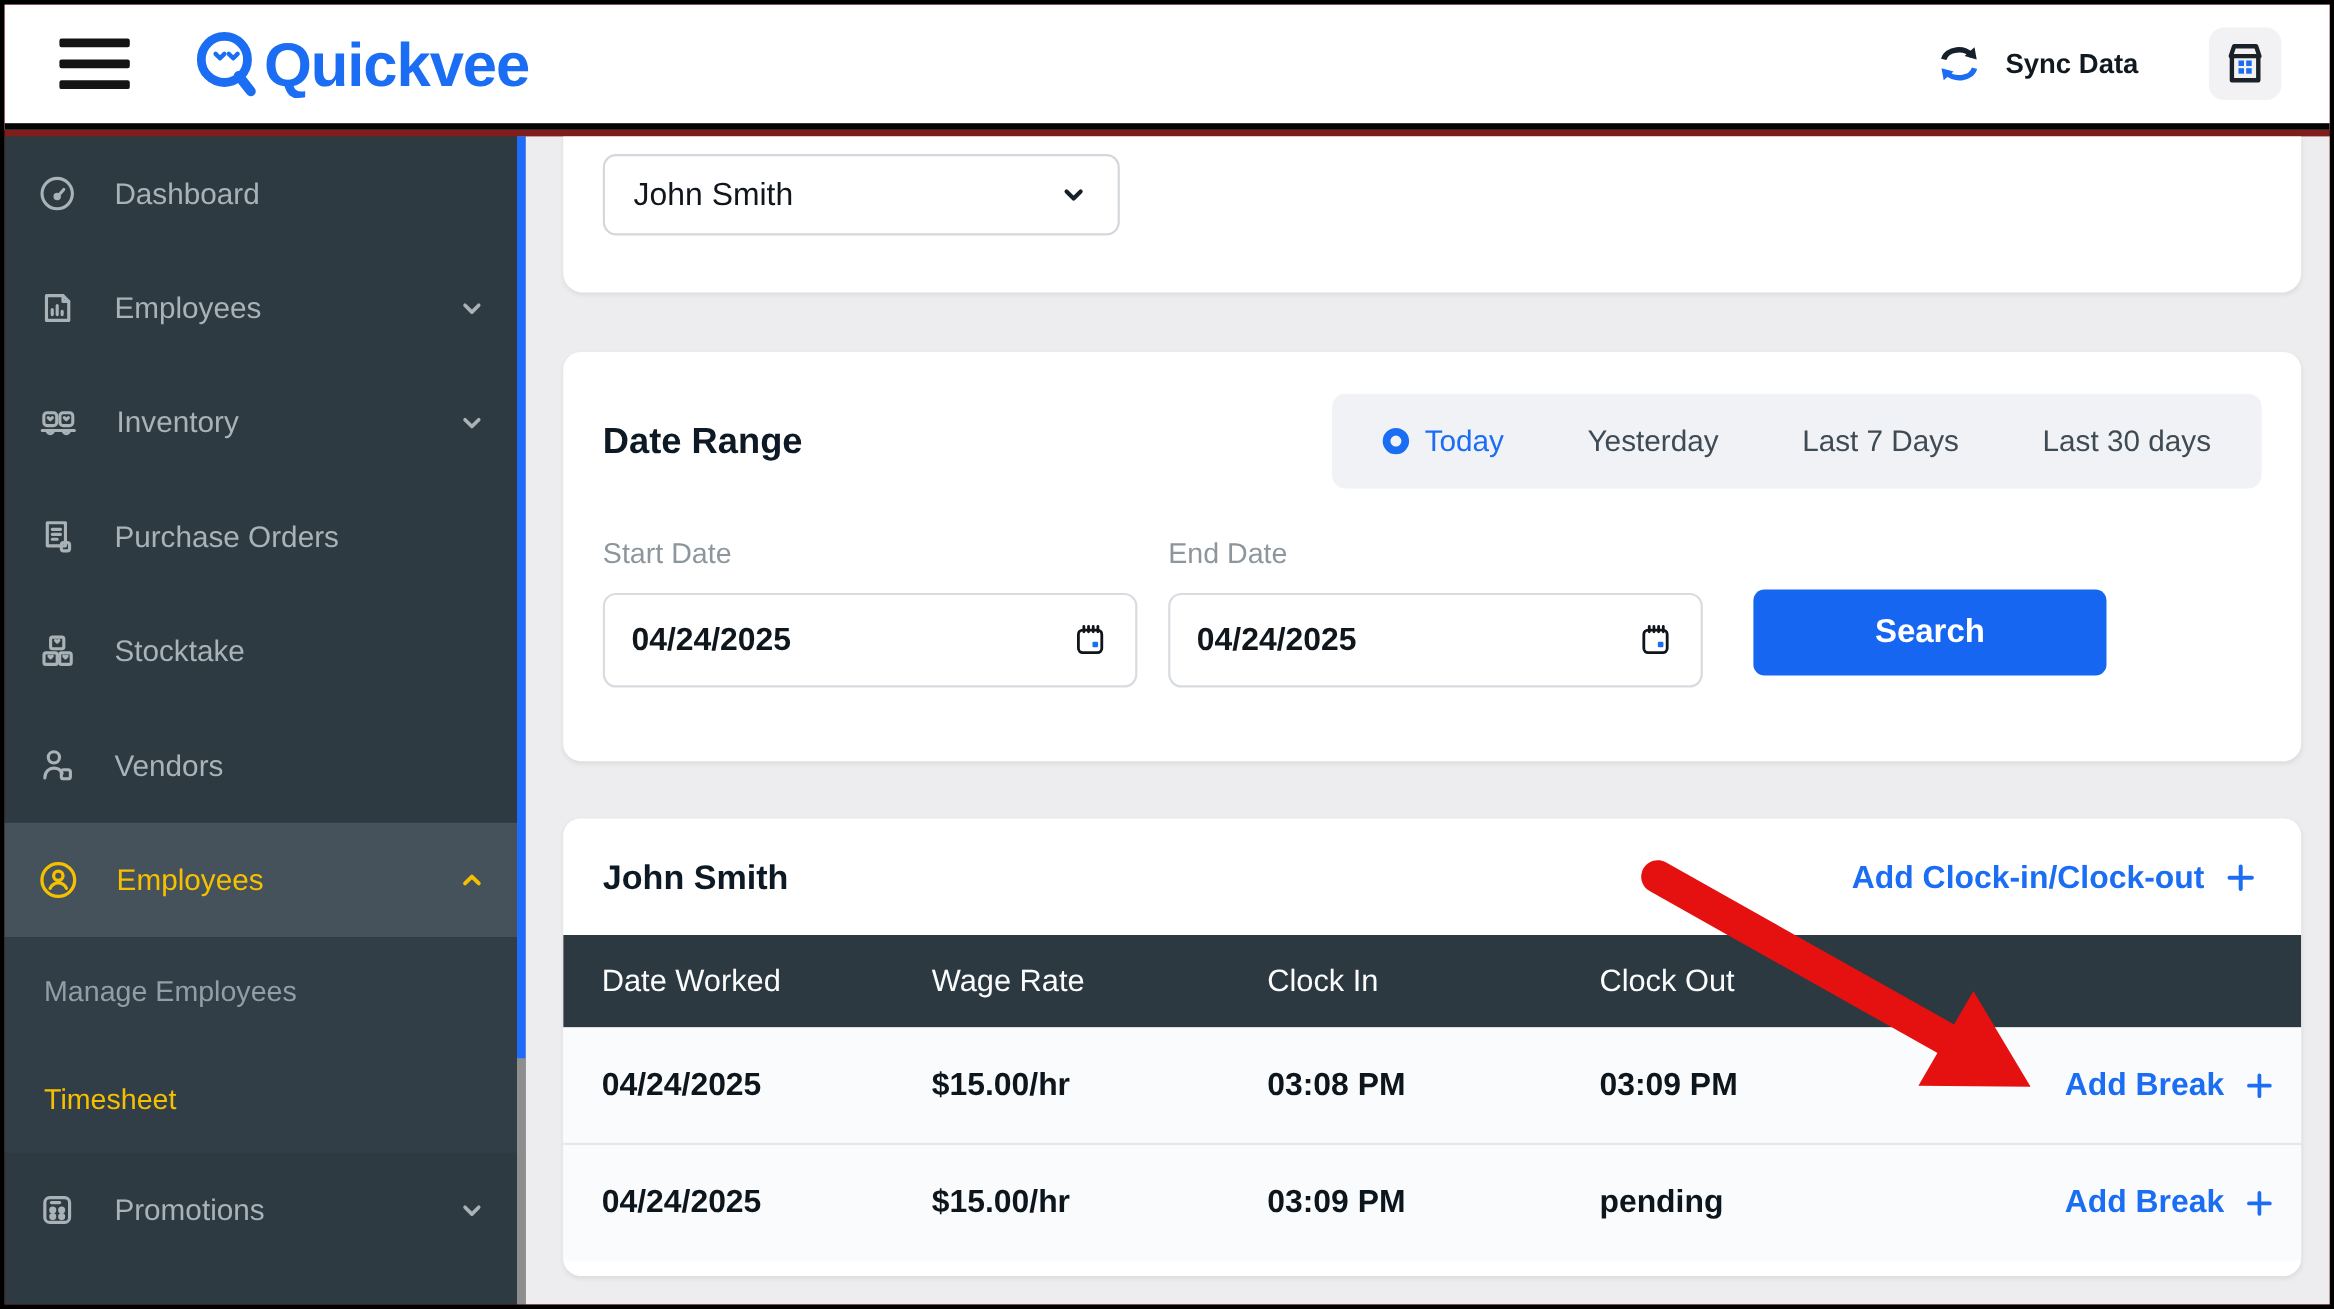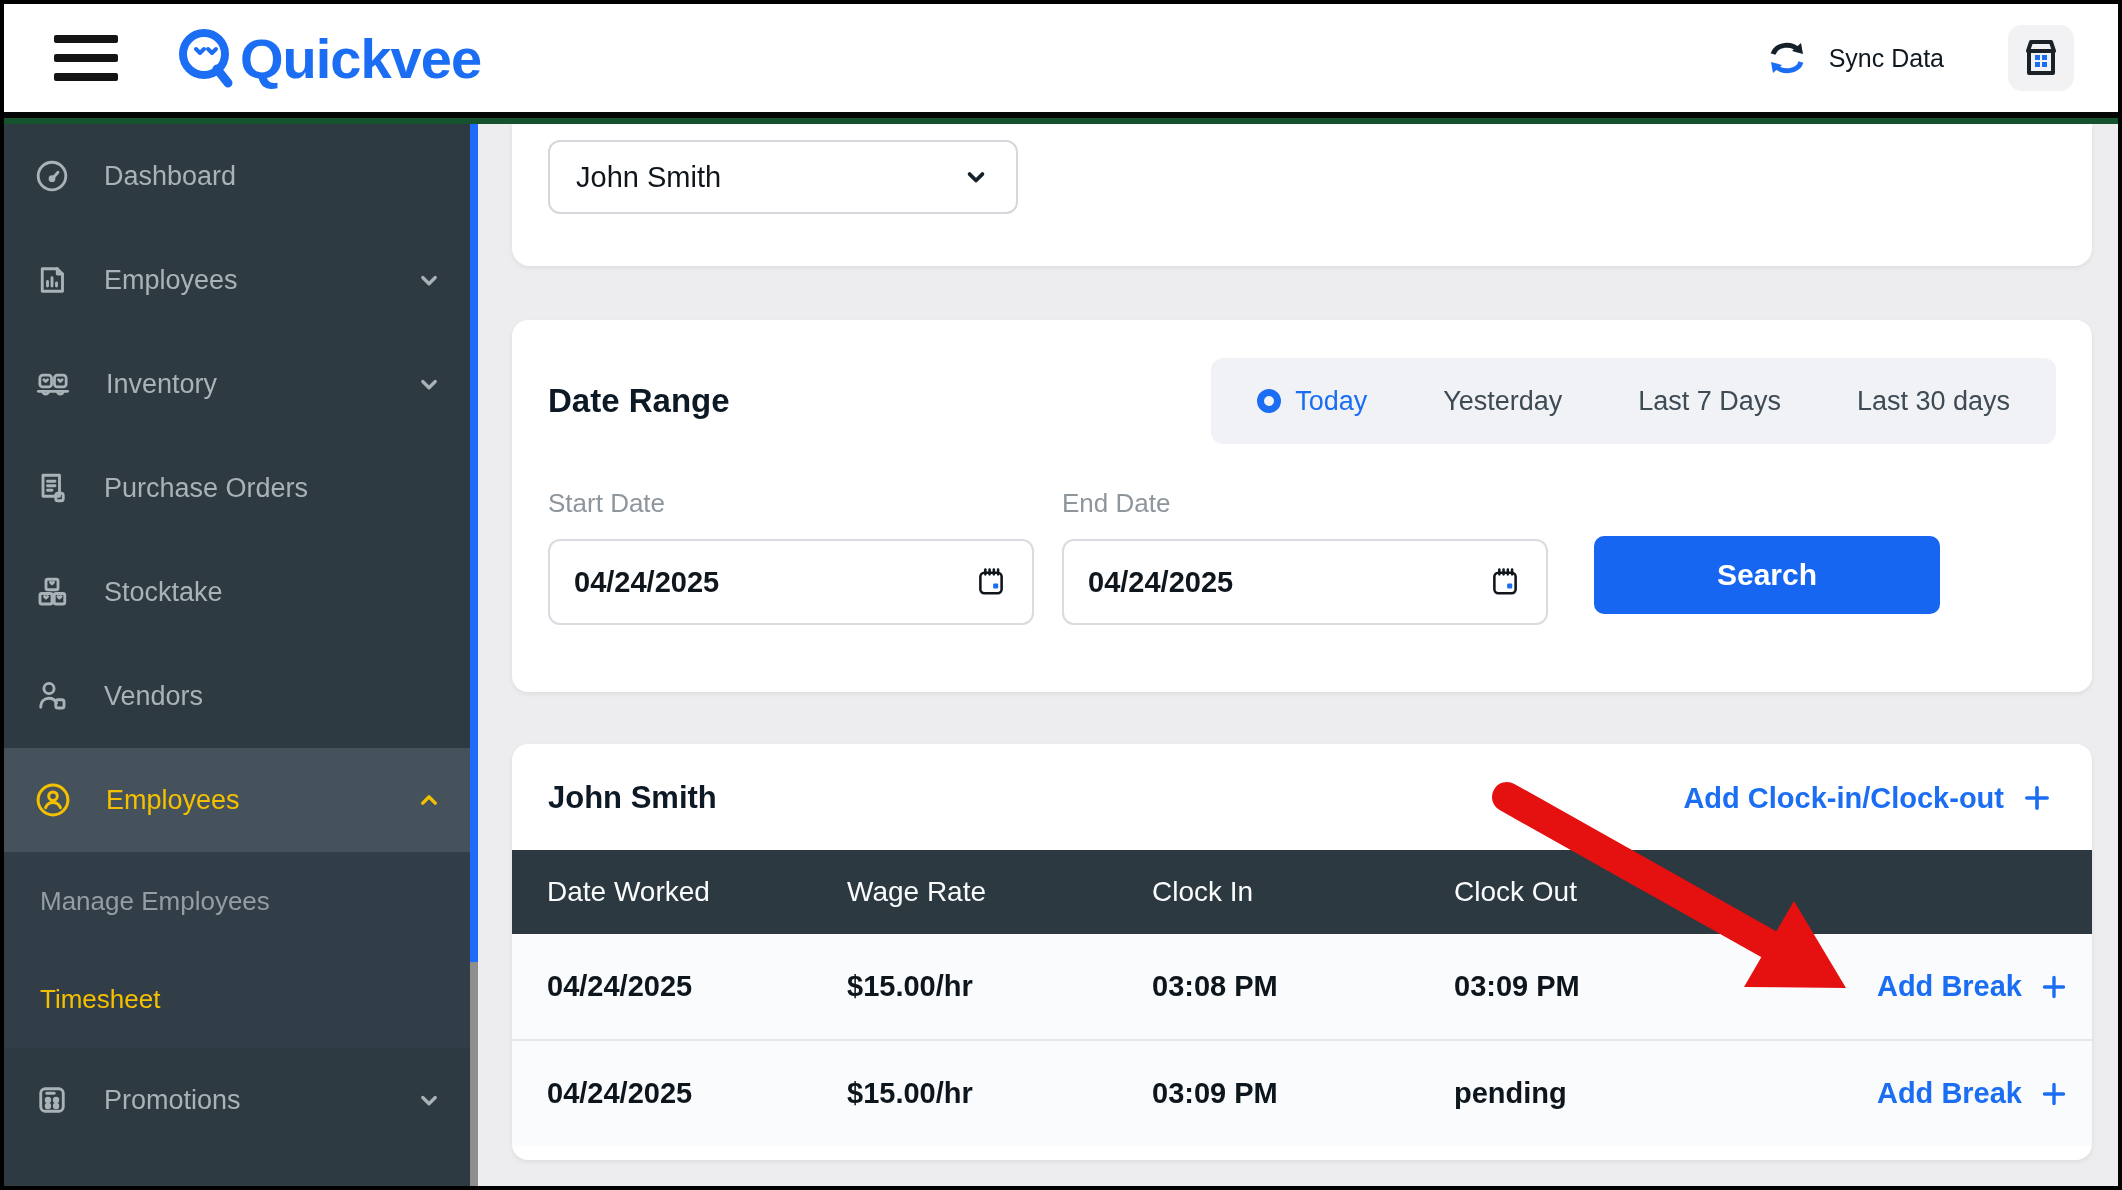--- a/index.html
+++ b/index.html
@@ -1,29 +1,29 @@
 <!DOCTYPE html>
 <html><head>
 <meta charset="utf-8">
 <style>
   html,body{margin:0;padding:0;background:#555;}
   .screen{position:relative;width:2122px;height:1190px;background:#000;overflow:hidden;
           font-family:"Liberation Sans",sans-serif;}
-  .app{position:absolute;inset:4px;background:#14532d;overflow:hidden;}
+  .app{position:absolute;inset:4px;background:#7f1d1d;overflow:hidden;}
 
   
   .header{position:absolute;left:0;right:0;top:0;height:114px;background:#fff;
           border-bottom:6px solid #050505;display:flex;align-items:center;padding:0 44px;box-sizing:border-box;}
   .hamburger{width:64px;height:46px;display:flex;flex-direction:column;justify-content:space-between;cursor:pointer;margin-left:6px;}
   .hamburger span{display:block;height:8px;background:#141414;border-radius:2px;}
   .logo{margin-left:58px;display:flex;align-items:center;gap:2px;}
   .logo-text{font-size:56px;font-weight:700;color:#1B6EF3;letter-spacing:-1px;}
   .hdr-right{margin-left:auto;display:flex;align-items:center;}
   .sync{display:flex;align-items:center;gap:20px;cursor:pointer;}
-  .sync-label{font-size:25px;font-weight:400;color:#101820;}
+  .sync-label{font-size:25px;font-weight:700;color:#101820;}
   .avatar-btn{margin-left:64px;width:66px;height:66px;border-radius:14px;background:#F2F2F4;
               display:flex;align-items:center;justify-content:center;cursor:pointer;}
 
   
   .sidebar{position:absolute;left:0;top:120px;bottom:0;width:474px;background:#2E3A42;}
   .side-item{height:104px;display:flex;align-items:center;padding:0 34px 0 30px;box-sizing:border-box;
              color:#A9B2B6;font-size:27px;font-weight:500;cursor:pointer;}
   .side-item .lbl{margin-left:34px;}
   .side-item .chev{margin-left:auto;}
   .side-item.active{background:#46525B;color:#F5C000;}
@@ -53,21 +53,21 @@
            padding:0 46px;gap:76px;}
   .preset{font-size:27px;font-weight:500;color:#3E4A54;cursor:pointer;display:flex;align-items:center;gap:14px;justify-content:space-between;}
   .preset.active{color:#1B6EF3;}
   .radio-dot{width:10px;height:10px;border:7px solid #1B6EF3;border-radius:50%;}
   .fields{display:flex;margin-top:44px;align-items:flex-start;}
   .field{width:486px;margin-right:28px;}
   .field .flabel{display:block;font-size:26px;color:#8D969C;margin-bottom:20px;}
   .dinput{height:82px;border:2px solid #D8DBDF;border-radius:12px;display:flex;align-items:center;
           justify-content:space-between;padding:0 24px;font-size:29px;font-weight:600;color:#0F161C;
           background:#fff;cursor:text;}
-  .search-btn{margin-left:18px;margin-top:48px;width:346px;height:78px;background:#1766F2;color:#fff;
+  .search-btn{margin-left:18px;margin-top:48px;width:321px;height:78px;background:#1766F2;color:#fff;
               border:none;border-radius:10px;font-size:30px;font-weight:600;display:flex;align-items:center;
               justify-content:center;cursor:pointer;font-family:"Liberation Sans",sans-serif;}
 
   
   .card-ts{top:620px;height:416px;overflow:hidden;}
   .ts-head{display:flex;justify-content:space-between;align-items:center;padding:36px 40px 0 36px;}
   .ts-name{font-size:31px;font-weight:700;color:#0D1A26;}
   .blue-link{color:#1B6EF3;font-size:29px;font-weight:700;display:flex;align-items:center;gap:18px;cursor:pointer;}
   .tbl-head{margin-top:34px;height:84px;background:#2C3941;display:flex;align-items:center;
             color:#FBFCFD;font-size:28px;font-weight:500;}

